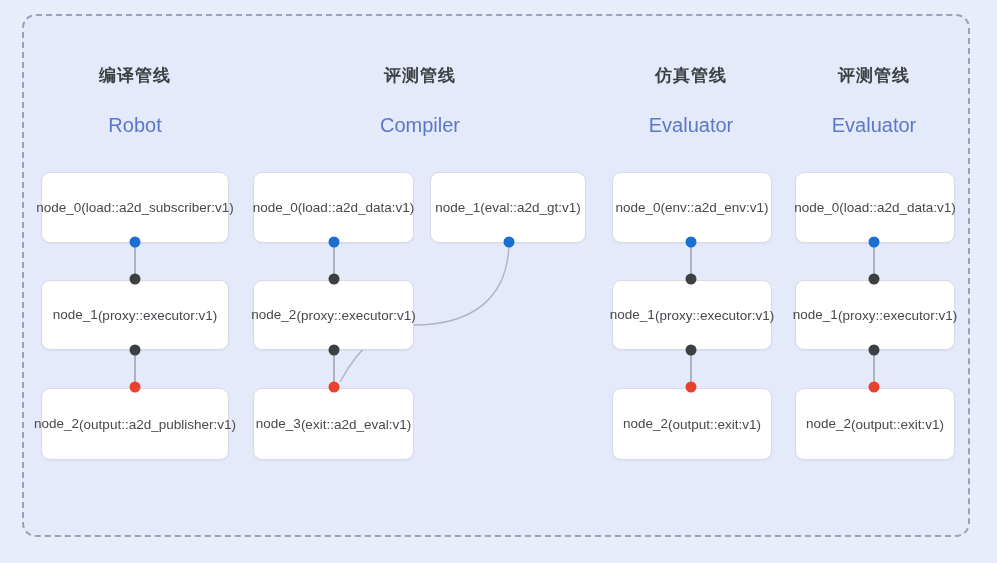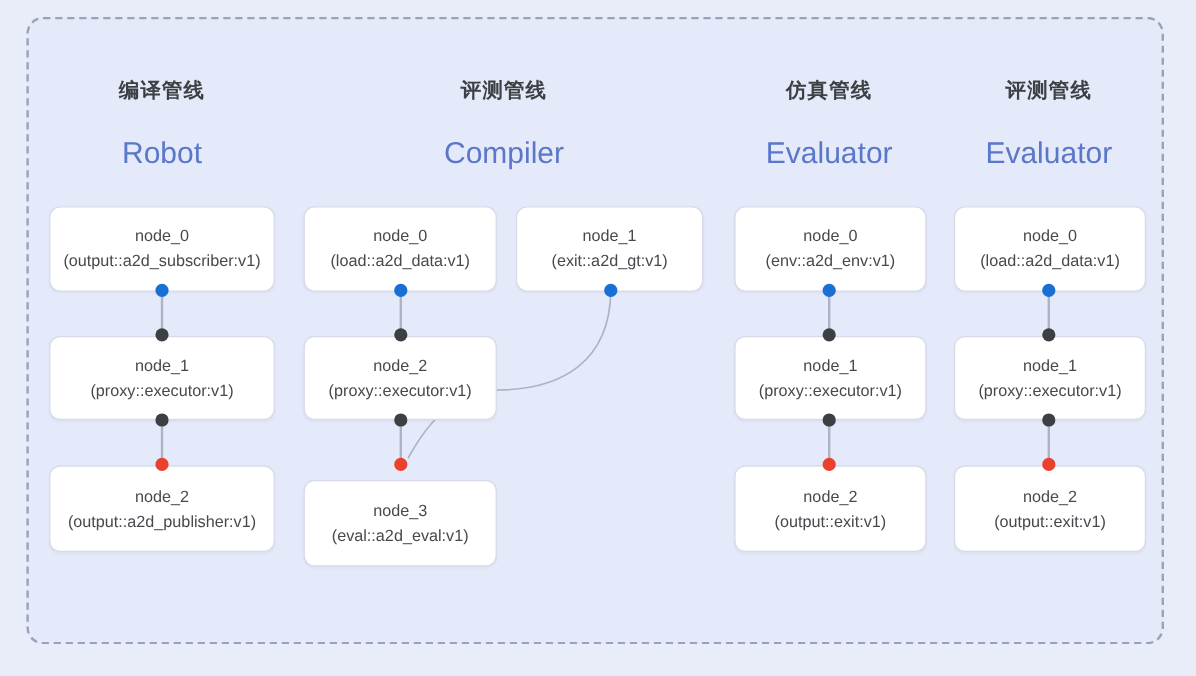--- a/index.html
+++ b/index.html
@@ -33,34 +33,33 @@
     display:block;
     font-size:17px;
     font-weight:bold;
     color:#3c4043;
     letter-spacing:1px;
     white-space:nowrap;
   }
   .col-head .en{
     display:block;
     margin-top:27px;
-    font-size:25px;
+    font-size:20px;
     font-weight:normal;
     color:#5b77c7;
     white-space:nowrap;
   }
   
   .node{
     position:absolute;
     box-sizing:border-box;
     background:#ffffff;
     border:1px solid #d7dbe6;
     border-radius:9px;
     display:flex;
-    flex-direction:column;
     align-items:center;
     justify-content:center;
     z-index:3;
     box-shadow:0 1px 2px rgba(60,64,67,.06);
   }
   .node .nm{
     font-size:13.5px;
     color:#46494d;
     line-height:20px;
     white-space:nowrap;
@@ -134,50 +133,50 @@
   <div class="vlink" style="left:874px;top:242px;height:36px;"></div>
   <div class="vlink" style="left:874px;top:350px;height:36px;"></div>
 
   <svg class="edges" viewBox="0 0 997 563">
     <path d="M 509 243 C 508 300 470 325 414 325" fill="none" stroke="#adb3c2" stroke-width="1.4"></path>
     <path d="M 414 325 C 385 325 360 345 340 382" fill="none" stroke="#adb3c2" stroke-width="1.4"></path>
   </svg>
 
   <div class="node" style="left:41px;top:172px;width:188px;height:71px;">
     <span class="nm">node_0</span>
-    <span class="ty">(output::a2d_subscriber:v1)</span>
+    <span class="ty">(load::a2d_subscriber:v1)</span>
   </div>
   <div class="node" style="left:41px;top:280px;width:188px;height:70px;">
     <span class="nm">node_1</span>
     <span class="ty">(proxy::executor:v1)</span>
   </div>
   <div class="node" style="left:41px;top:388px;width:188px;height:72px;">
     <span class="nm">node_2</span>
     <span class="ty">(output::a2d_publisher:v1)</span>
   </div>
   <div class="port blue" style="left:135px;top:242px;"></div>
   <div class="port black" style="left:135px;top:279px;"></div>
   <div class="port black" style="left:135px;top:350px;"></div>
   <div class="port red" style="left:135px;top:387px;"></div>
 
   <div class="node" style="left:253px;top:172px;width:161px;height:71px;">
     <span class="nm">node_0</span>
     <span class="ty">(load::a2d_data:v1)</span>
   </div>
   <div class="node" style="left:430px;top:172px;width:156px;height:71px;">
     <span class="nm">node_1</span>
-    <span class="ty">(exit::a2d_gt:v1)</span>
+    <span class="ty">(eval::a2d_gt:v1)</span>
   </div>
   <div class="node" style="left:253px;top:280px;width:161px;height:70px;">
     <span class="nm">node_2</span>
     <span class="ty">(proxy::executor:v1)</span>
   </div>
-  <div class="node" style="left:253px;top:400px;width:161px;height:72px;">
+  <div class="node" style="left:253px;top:388px;width:161px;height:72px;">
     <span class="nm">node_3</span>
-    <span class="ty">(eval::a2d_eval:v1)</span>
+    <span class="ty">(exit::a2d_eval:v1)</span>
   </div>
   <div class="port blue" style="left:334px;top:242px;"></div>
   <div class="port blue" style="left:509px;top:242px;"></div>
   <div class="port black" style="left:334px;top:279px;"></div>
   <div class="port black" style="left:334px;top:350px;"></div>
   <div class="port red" style="left:334px;top:387px;"></div>
 
   <div class="node" style="left:612px;top:172px;width:160px;height:71px;">
     <span class="nm">node_0</span>
     <span class="ty">(env::a2d_env:v1)</span>

